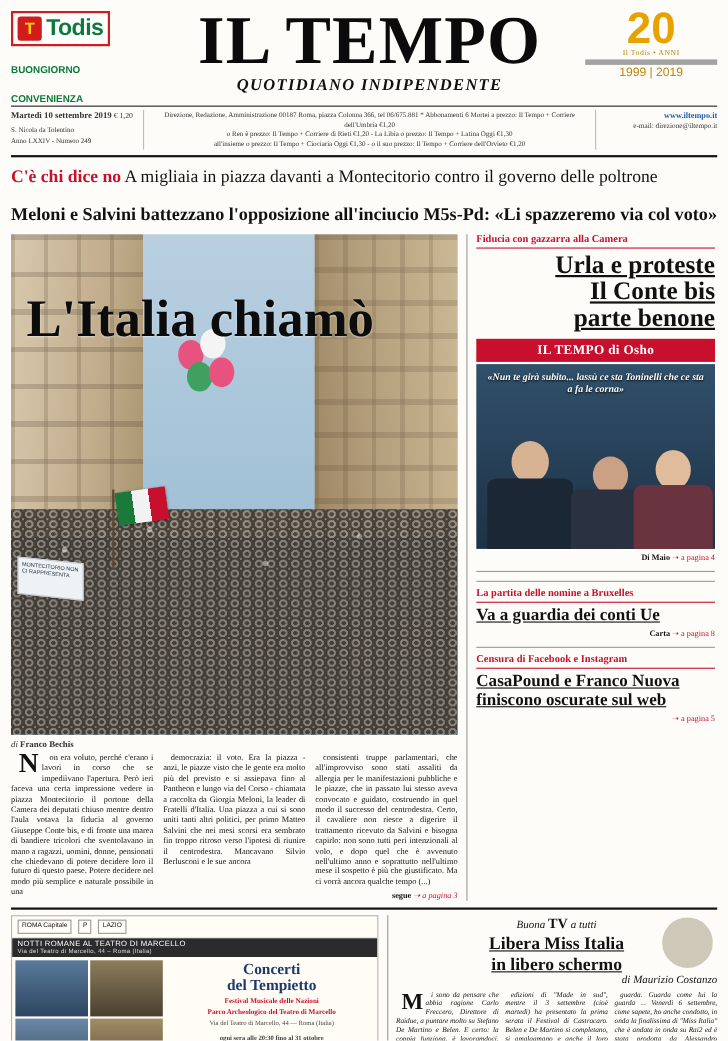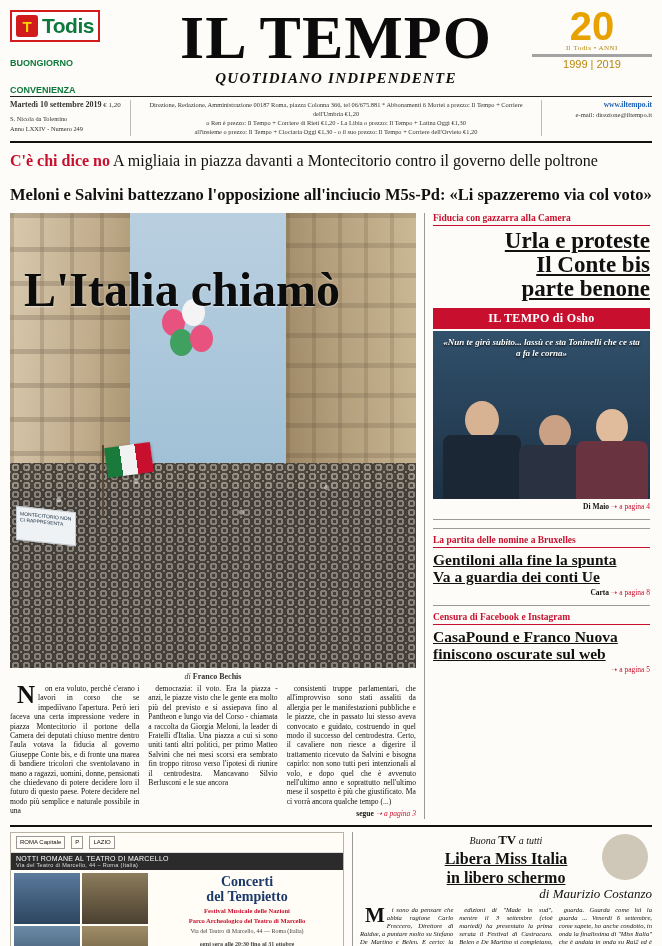--- a/index.html
+++ b/index.html
@@ -33,21 +33,21 @@
     font-weight: bold; font-size: 62px; letter-spacing: 1px; line-height: 62px;
     color: #0b0b0b;
   }
   .mast-sub {
     font-size: 15px; letter-spacing: 1.2px; font-style: italic; font-weight:bold;
     margin-top: 2px; color: #111;
   }
   .logo-right { width: 120px; text-align: center; padding-top: 2px;}
   .anniv-20 { font-family:"Liberation Sans",sans-serif; font-weight:bold; font-size:40px; color:#e8a200; line-height:36px;}
   .anniv-mid { font-size:7px; color:#b8860b; letter-spacing:.5px;}
-  .anniv-years { font-family:"Liberation Sans",sans-serif; font-size:11px; color:#b8860b; border-top:3px solid #a3a3a3; margin-top:2px; padding-top:1px;}
+  .anniv-years { font-family:"Liberation Sans",sans-serif; font-size:11px; color:#b8860b; border-top:5px solid #a3a3a3; margin-top:2px; padding-top:1px;}
 
   .rule-thin { border-top: 1px solid #222; margin: 4px 0 0 0; }
   .rule-thick { border-top: 2px solid #111; margin: 2px 0; }
 
   
   .infobar { display:flex; font-size:7px; color:#333; padding:3px 0 3px 0; align-items:flex-start; }
   .ib-left { width: 120px; line-height:10px;}
   .ib-left b { font-size:8px; }
   .ib-mid { flex:1; text-align:center; line-height:9px; font-size:6.4px; border-left:1px solid #bbb; border-right:1px solid #bbb; padding:0 6px;}
   .ib-right { width: 110px; text-align:right; line-height:10px; font-size:6.6px;}
@@ -124,21 +124,21 @@
     padding:3px; line-height:6px; font-family:"Liberation Sans",sans-serif;
     border:1px solid #c4ccd2;
   }
   .photo-title {
     position:absolute; left:14px; top:52px; right:10px;
     font-family:"Liberation Serif", serif; font-weight:bold;
     font-size:48px; line-height:50px; color:#0c0c0c;
     text-shadow: 0 1px 2px rgba(255,255,255,.55);
   }
 
-  .byline { font-size:8px; text-align:center; padding:4px 0 3px; font-style:italic; color:#333;}
+  .byline { font-size:8px; padding:4px 0 3px; font-style:italic; color:#333;}
   .byline b { font-style:normal;}
 
   .body-cols { display:flex; gap:9px; font-size:7.6px; line-height:9.4px; text-align:justify; }
   .body-cols p { text-indent: 7px; }
   .body-cols .c { flex:1; }
   .dropcap::first-letter {
     float:left; font-size:25px; line-height:21px; padding-right:3px; font-weight:bold;
   }
   .jump { text-align:right; font-size:7.5px; font-style:italic; margin-top:3px;}
   .jump b { font-style:normal; }
@@ -178,21 +178,21 @@
   .ad-text { flex:1; text-align:center; padding:4px 3px;}
   .ad-text h3 { font-size:14px; line-height:15px; color:#1b3a6b; }
   .ad-text .ln { font-size:6px; color:#444; line-height:7.5px; margin-top:3px;}
   .ad-text .red { color:#c8102e; font-weight:bold; font-size:6.5px; }
 
   .col-op { flex:1; border-left:1px solid #999; padding-left:7px; position:relative;}
   .op-top { display:flex; align-items:flex-start; }
   .op-buona { font-size:10px; font-style:italic; }
   .op-buona b { font-size:13px; font-style:normal;}
   .op-title { font-weight:bold; font-size:16px; line-height:17px; text-align:center; margin-top:2px;text-decoration:underline;}
-  .op-author { font-size:13px; text-align:right; font-style:italic; }
+  .op-author { font-size:10px; text-align:right; font-style:italic; }
   .op-face { width:46px; height:46px; border-radius:50%; background:#cfc7b8; position:absolute; right:4px; top:2px;}
   .op-cols { display:flex; gap:6px; font-size:6.6px; line-height:8px; text-align:justify; margin-top:4px;}
   .op-cols .c { flex:1; font-style:italic;}
   .op-cols .c p { text-indent:5px;}
   .op-drop::first-letter { float:left; font-size:21px; line-height:18px; padding-right:2px; font-weight:bold; font-style:normal;}
 </style>
 </head>
 <body>
 
 <div class="page">
@@ -330,21 +330,20 @@
         </div>
       </div>
 
       <div class="sep"></div>
 
 
       <div class="sep"></div>
 
       <div>
         <div class="kicker">La partita delle nomine a Bruxelles</div>
-        <div class="r-head small">Gentiloni alla fine la spunta</div>
         <div class="r-head small">Va a guardia dei conti Ue</div>
         <div class="credit">
           <b>Carta</b>
           <span class="pag">➝</span>
           <span class="pag">a pagina 8</span>
         </div>
       </div>
 
       <div class="sep"></div>
 

